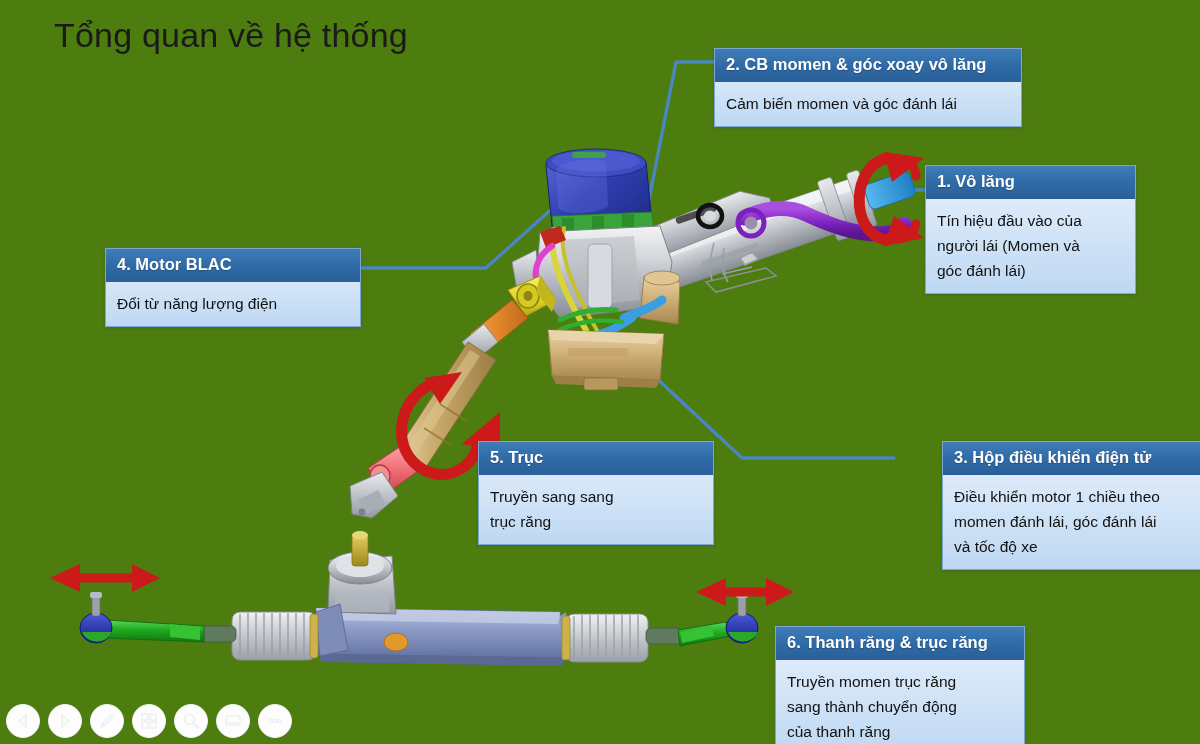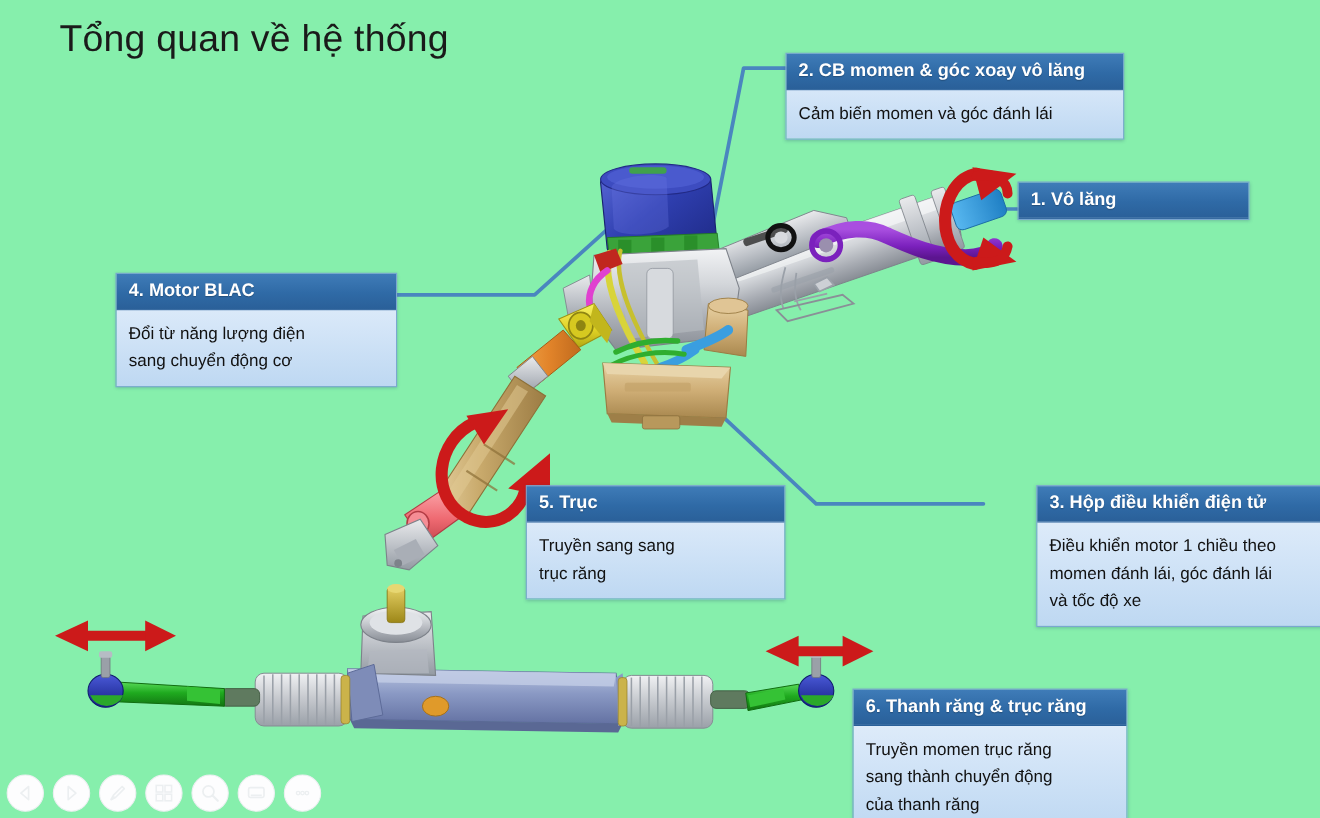--- a/index.html
+++ b/index.html
@@ -6,21 +6,21 @@
   * { box-sizing: border-box; margin: 0; padding: 0; }
   html, body {
     width: 1200px; height: 744px;
     background: #ffffff;
     font-family: "Liberation Sans", "DejaVu Sans", sans-serif;
     overflow: hidden;
   }
   #slide {
     position: relative;
     width: 1200px; height: 744px;
-    background: #86efac;
+    background: #4d7c0f;
     overflow: hidden;
   }
 
   
   #page-title {
     position: absolute;
     left: 54px; top: 14px;
     font-size: 34px;
     font-weight: 400;
     color: #1a1a1a;
@@ -416,27 +416,31 @@
 
   <div class="callout" id="callout-2">
     <div class="hdr">2. CB momen &amp; góc xoay vô lăng</div>
     <div class="body">
       <span class="ln">Cảm biến momen và góc đánh lái</span>
     </div>
   </div>
 
   <div class="callout" id="callout-1">
     <div class="hdr">1. Vô lăng</div>
+    <div class="body">
+      <span class="ln">Tín hiệu đầu vào của</span>
+      <span class="ln">người lái (Momen và</span>
+      <span class="ln">góc đánh lái)</span>
+    </div>
   </div>
 
   <div class="callout" id="callout-4">
     <div class="hdr">4. Motor BLAC</div>
     <div class="body">
       <span class="ln">Đổi từ năng lượng điện</span>
-      <span class="ln">sang chuyển động cơ</span>
     </div>
   </div>
 
   <div class="callout" id="callout-5">
     <div class="hdr">5. Trục</div>
     <div class="body">
       <span class="ln">Truyền sang sang</span>
       <span class="ln">trục răng</span>
     </div>
   </div>

